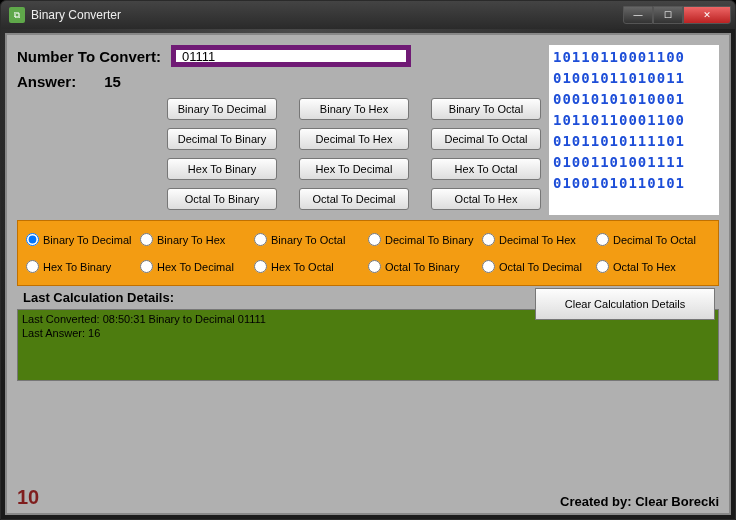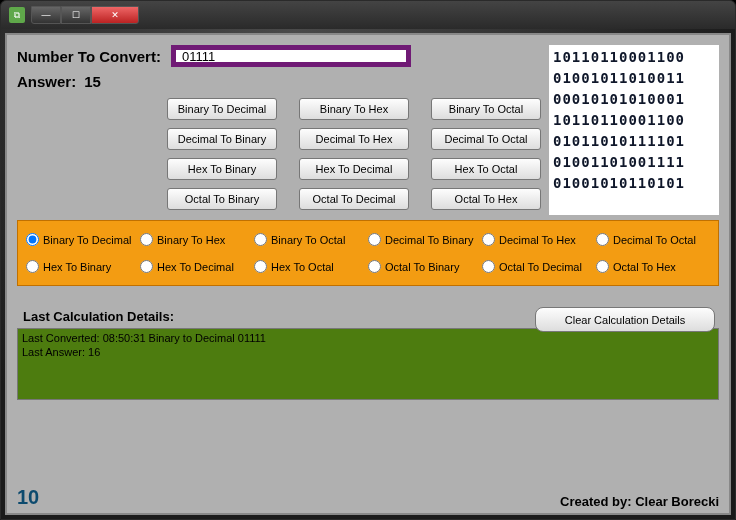--- a/index.html
+++ b/index.html
@@ -10,47 +10,48 @@
   .titlebar-title { font-size: 12px; flex: 1; color: #eee; }
   .win-btns { display: flex; gap: 0; }
   .win-btn { width: 30px; height: 18px; border: 1px solid #555; background: linear-gradient(to bottom,#666,#333); display:flex; align-items:center; justify-content:center; font-size:9px; color:#fff; cursor:pointer;}
   .win-btn.min { border-radius: 0 0 0 3px; }
   .win-btn.close { background: linear-gradient(to bottom,#e66,#b22); border-radius: 0 0 3px 0; width:48px;}
   .client { position:absolute; top:28px; left:0; right:0; bottom:0; background: radial-gradient(circle at 40% 0%, #4a4a4a, #1a1a1a 70%); padding:4px;}
   .panel { background:#b0b0b0; border:2px solid #888; height:100%; position:relative; padding:10px 10px 12px 10px; }
   .row-input { display:flex; align-items:center; gap:10px; margin-bottom:6px; }
   .lbl-big { font-size:15px; font-weight:bold; }
   .input-field { background:#fff; border:5px solid #701a75; height:22px; width:240px; padding:2px 6px; font-size:13px; }
-  .row-answer { display:flex; align-items:center; gap:8px; margin-bottom:8px;}
+  .row-answer { display:flex; align-items:center; gap:28px; margin-bottom:8px;}
   .answer-val { font-size:15px; font-weight:bold; }
   .top-area { position:relative; }
-  .binary-art { position:absolute; top:0; right:0; width:170px; height:170px; background:#fff; color:#0f172a; font-family:monospace; font-size:14px; letter-spacing:1px; line-height:21px; padding:2px 4px; overflow:hidden; font-weight:bold;}
+  .binary-art { position:absolute; top:0; right:0; width:170px; height:170px; background:#fff; color:#1d4ed8; font-family:monospace; font-size:14px; letter-spacing:1px; line-height:21px; padding:2px 4px; overflow:hidden; font-weight:bold;}
   .btn-grid { margin-left:150px; margin-top:4px; }
   .btn-row { display:flex; gap:22px; margin-bottom:8px; }
   .conv-btn { width:110px; height:22px; background: linear-gradient(to bottom,#fdfdfd,#ddd); border:1px solid #777; border-radius:3px; font-size:11px; cursor:pointer; }
   .radio-panel { background:#f39c12; border:1px solid #c07000; margin-top:10px; padding:12px 8px; color:#000; }
   .radio-row { display:flex; margin-bottom:14px; }
   .radio-row:last-child { margin-bottom:0;}
   .radio-item { display:flex; align-items:center; gap:4px; font-size:11px; cursor:pointer; flex:1; }
   .radio-item input { margin:0; }
-  .details-area { margin-top:23px; position:relative;}
+  .details-area { margin-top:4px; position:relative;}
   .details-head { display:flex; align-items:flex-end; gap:10px;}
   .details-title { font-size:13px; font-weight:bold; margin-left:6px; }
-  .clear-btn { position:absolute; right:4px; top:-2px; width:180px; height:25px; background: linear-gradient(to bottom,#fdfdfd,#ddd); border:1px solid #777; border-radius:8px; font-size:11px; cursor:pointer;}
+  .clear-btn { position:absolute; right:4px; top:-2px; width:180px; height:32px; background: linear-gradient(to bottom,#fdfdfd,#ddd); border:1px solid #777; border-radius:0; font-size:11px; cursor:pointer;}
   .details-box { background:#4d7c0f; border:1px solid #777; height:72px; margin-top:4px; padding:2px 4px; font-size:11px; line-height:14px;}
   .footer { position:absolute; bottom:4px; left:10px; right:10px; display:flex; justify-content:space-between; align-items:flex-end;}
-  .foot-num { color:#0c4a6e; font-size:20px; font-weight:bold; }
+  .foot-num { color:#7f1d1d; font-size:20px; font-weight:bold; }
   .foot-credit { font-size:13px; font-weight:bold; }
 </style>
 </head>
 <body>
 
 <div class="window">
   <div class="titlebar">
     <div class="titlebar-icon">⧉</div>
+    <div class="titlebar-title">Binary Converter</div>
     <div class="win-btns">
       <div class="win-btn min">—</div>
       <div class="win-btn">☐</div>
       <div class="win-btn close">✕</div>
     </div>
   </div>
   <div class="client">
     <div class="panel">
       <div class="top-area">
         <div class="row-input">

